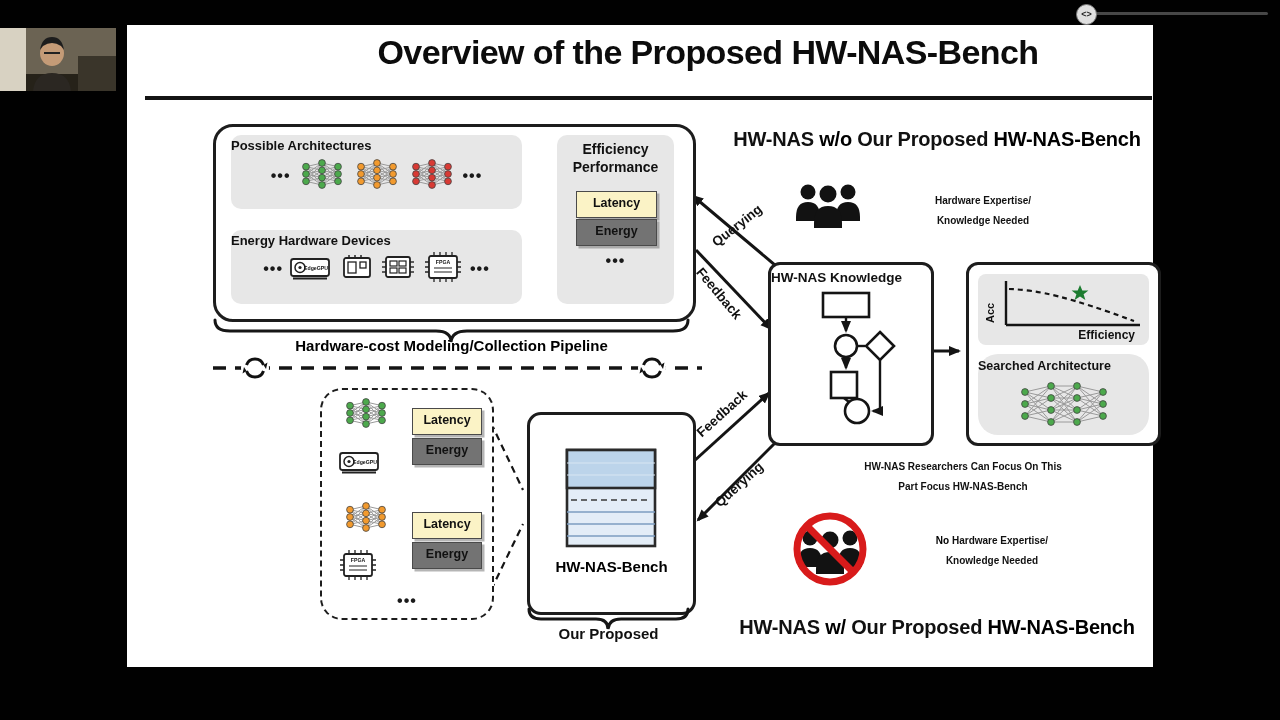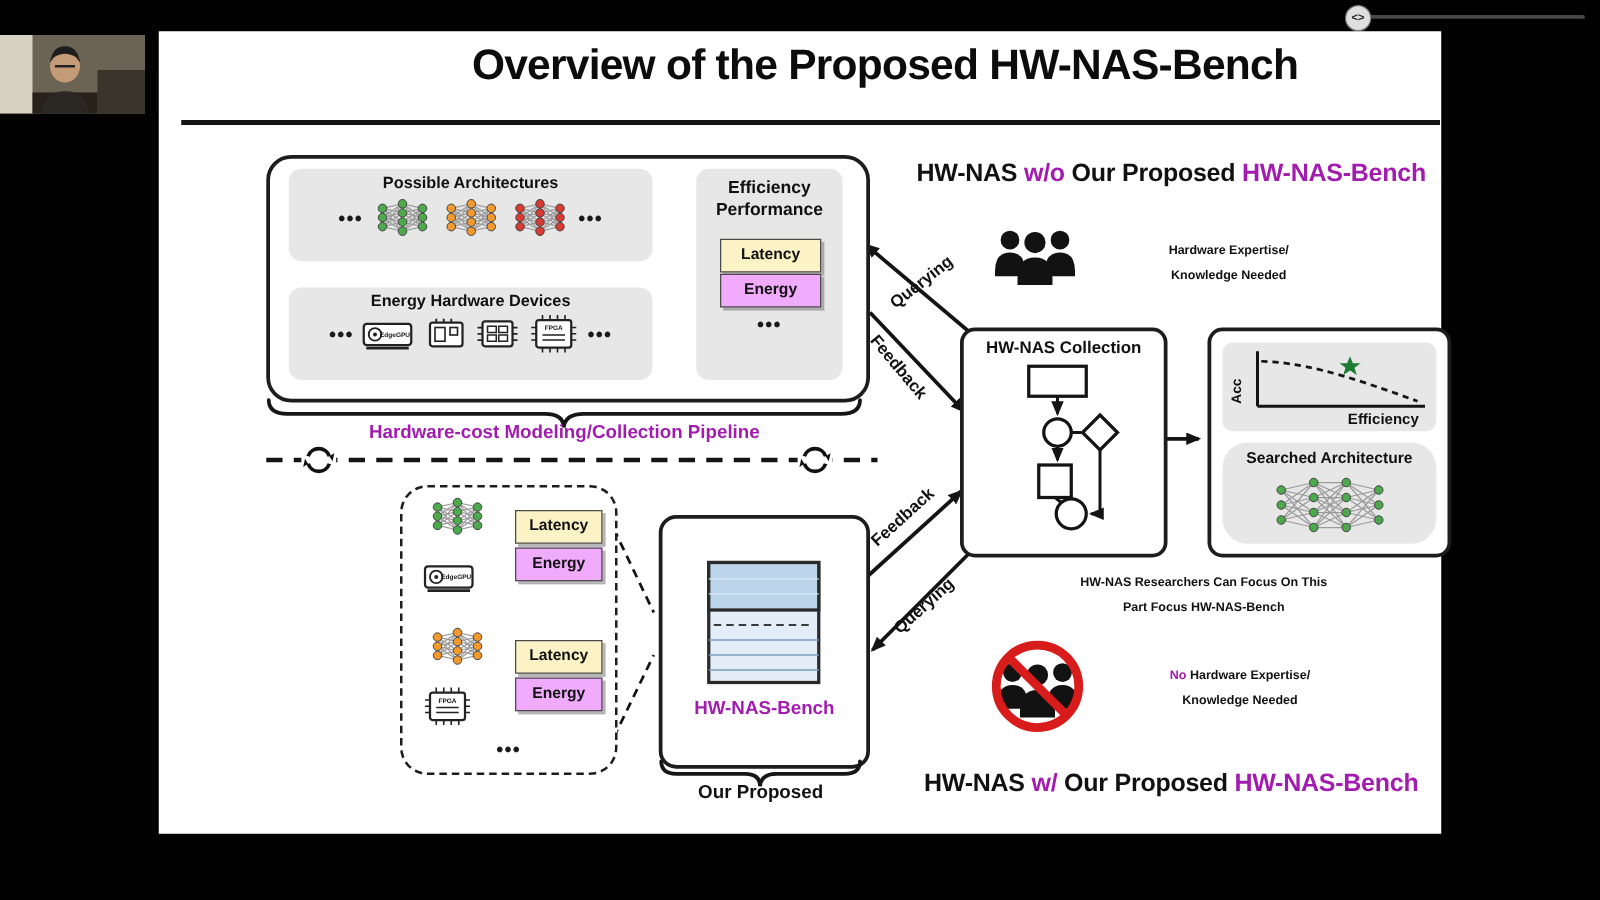--- a/index.html
+++ b/index.html
@@ -4,28 +4,28 @@
 <style>
   html,body{margin:0;padding:0}
   body{width:1280px;height:720px;background:#010101;position:relative;overflow:hidden;
        font-family:"Liberation Sans",sans-serif;color:#111}
   .a{position:absolute}
   .slide{left:127px;top:25px;width:1026px;height:642px;background:#fff}
   .title{font-size:34px;font-weight:800;text-align:center;letter-spacing:-0.6px;color:#0c0c0c}
   .rule{background:#141414}
   .box{border:3px solid #1d1d1d;border-radius:18px;background:#fff}
   .panel{background:#e7e7e7;border-radius:10px}
-  .plabel{font-weight:700;font-size:13px;text-align:center;width:100%;padding-top:3px}
+  .plabel{font-weight:700;font-size:13px;width:100%;padding-top:3px}
   .iconrow{display:flex;align-items:center;justify-content:center;gap:7px;height:50px}
   .dots{font-weight:800;font-size:16px;letter-spacing:1px;color:#1a1a1a;line-height:1}
   .tag{width:79px;height:25px;line-height:22px;text-align:center;font-weight:700;font-size:12.5px;
        border:1.6px solid #4a4a4a;box-shadow:2.5px 2.5px 0 rgba(120,120,120,.55);background:#fff}
   .tag.yellow{background:#fbf3c6}
-  .tag.green{background:#f0abfc}
-  .red{color:#a21caf}
+  .tag.green{background:#737373}
+  .red{color:#000000}
   .cap{font-weight:700;font-size:15px;text-align:center}
   .rot{font-weight:700;font-size:13.5px;width:84px;text-align:center;transform-origin:center}
   .headline{font-size:20px;font-weight:800;text-align:center;letter-spacing:-0.2px;white-space:nowrap}
   .small-b{font-weight:700;font-size:10px;text-align:center;line-height:20px}
   .dashedbox{border:2.6px dashed #1d1d1d;border-radius:22px;background:#fff}
   .stack{display:flex;flex-direction:column;gap:3px}
   .efflabel{font-weight:700;font-size:14px;line-height:18px;text-align:center;width:100%;padding-top:5px}
   .benchname{width:100%;text-align:center;font-weight:700;font-size:15px}
   .scrub-track{left:1078px;top:12px;width:190px;height:3px;background:#474747;border-radius:2px}
   .scrub-handle{left:1076px;top:4px;width:19px;height:19px;border-radius:50%;background:#dfdfdf;
@@ -402,21 +402,21 @@
     <circle cx="33" cy="15" r="8.5"></circle>
           <path d="M19 44 q0 -17 14 -17 t14 17 v5 h-28 z"></path>
         </g>
       </svg></span>
   <div class="a small-b" style="left:746px;top:166px;width:220px">
     <div>Hardware Expertise/</div>
     <div>Knowledge Needed</div>
   </div>
 
   <div class="a box" style="left:641px;top:237px;width:160px;height:178px;border-radius:12px">
-    <div class="plabel" style="font-size:13.5px;padding-top:5px">HW-NAS Collection</div>
+    <div class="plabel" style="font-size:13.5px;padding-top:5px">HW-NAS Knowledge</div>
     <svg class="a" style="left:8px;top:24px" width="144" height="150">
       <rect x="44" y="4" width="46" height="24" fill="none" stroke="#141414" stroke-width="2.6"></rect>
       <line x1="67" y1="28" x2="67" y2="42" stroke="#141414" stroke-width="2.4" marker-end="url(#ah)"></line>
       <circle cx="67" cy="57" r="11" fill="none" stroke="#141414" stroke-width="2.6"></circle>
       <line x1="78" y1="57" x2="86" y2="57" stroke="#141414" stroke-width="2.4"></line>
       <polygon points="101,43 115,57 101,71 87,57" fill="none" stroke="#141414" stroke-width="2.6"></polygon>
       <line x1="67" y1="68" x2="67" y2="79" stroke="#141414" stroke-width="2.4" marker-end="url(#ah)"></line>
       <rect x="52" y="83" width="26" height="26" fill="none" stroke="#141414" stroke-width="2.6"></rect>
       <line x1="101" y1="71" x2="101" y2="122" stroke="#141414" stroke-width="2.4"></line>
       <line x1="101" y1="122" x2="94" y2="122" stroke="#141414" stroke-width="2.4" marker-end="url(#ah)"></line>

